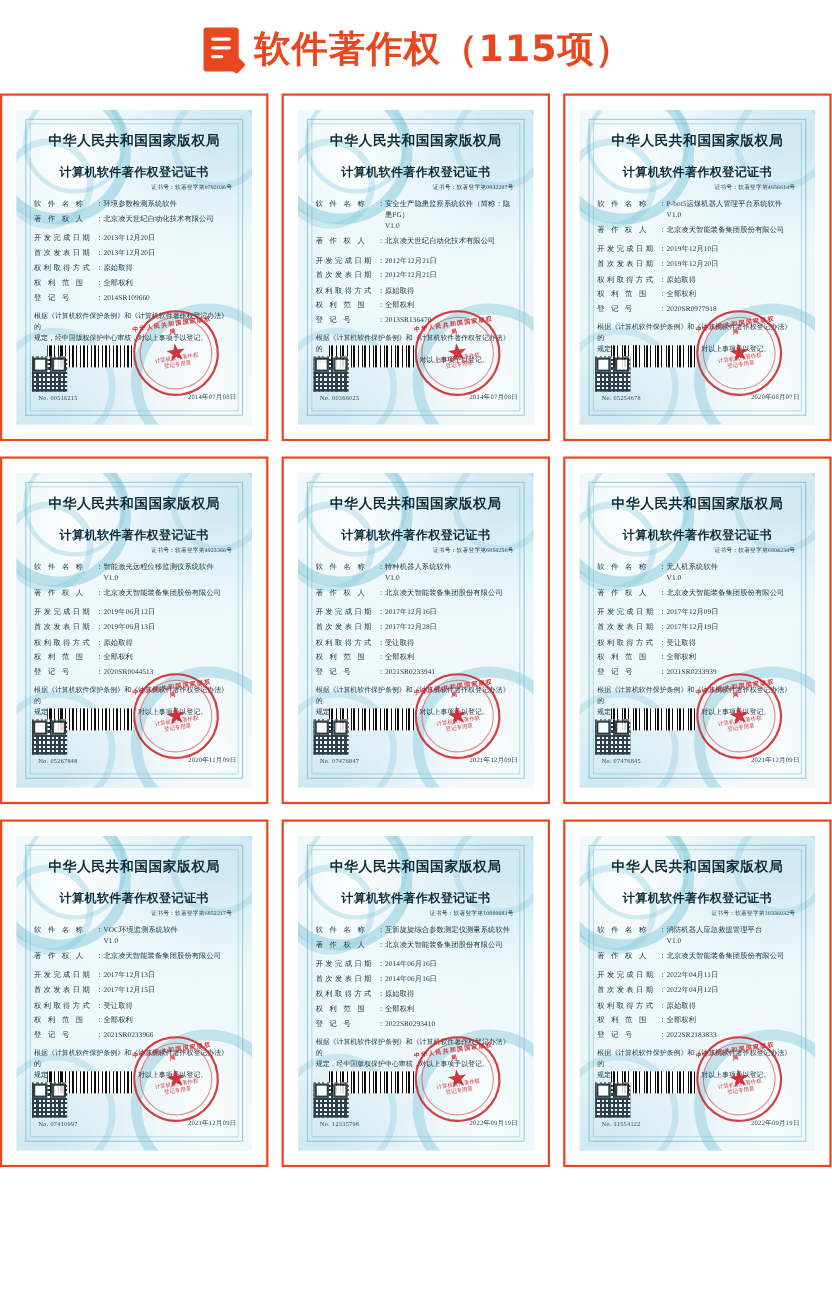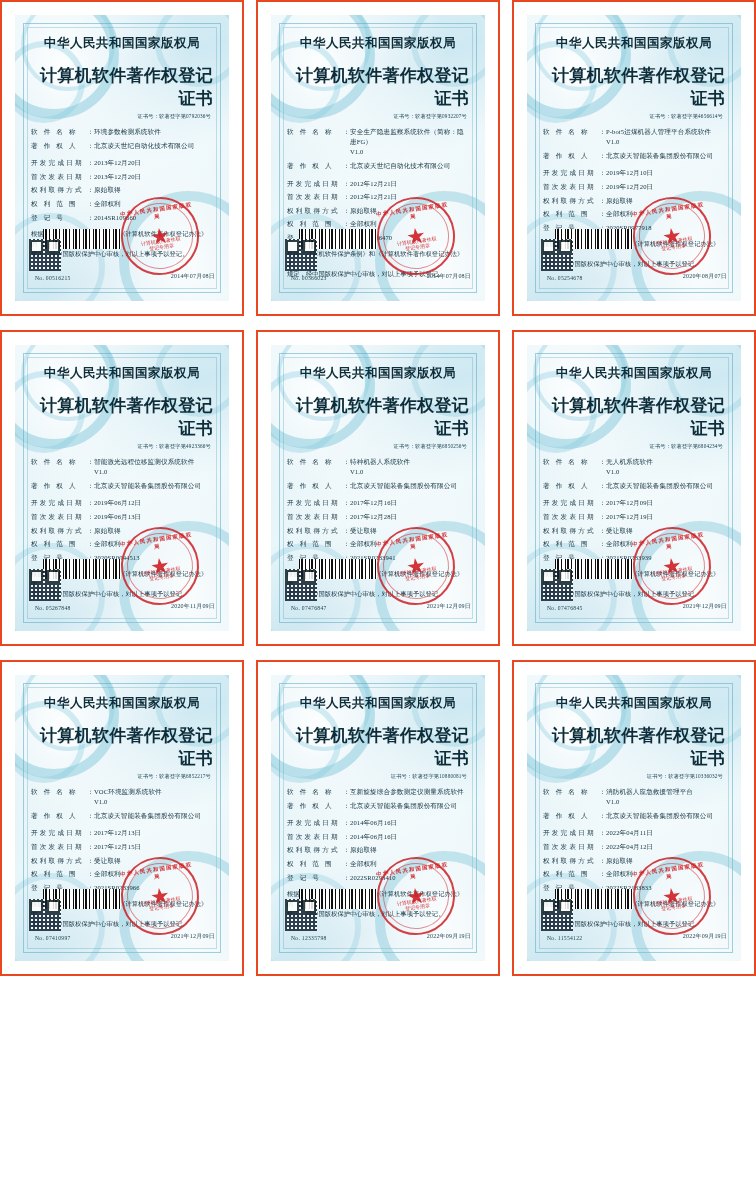--- a/index.html
+++ b/index.html
@@ -96,21 +96,21 @@
     padding:16px 16px 0 16px;
     color:#12323f;
     height:100%;
     box-sizing:border-box;
   }
   .org{
     text-align:center;font-size:12.5px;font-weight:bold;letter-spacing:.5px;
     color:#0e2d3a;margin:4px 0 7px 0;
   }
   .title{
-    text-align:right;font-size:17px;font-weight:bold;letter-spacing:.3px;
+    text-align:center;font-size:11px;font-weight:bold;letter-spacing:.3px;
     color:#0e2d3a;margin:12px 0 3px 0;
   }
   .certno{
     text-align:right;font-size:5.2px;color:#1a4250;margin:2px 2px 7px 0;
     letter-spacing:.2px;
   }
   .rows{font-size:6.6px;line-height:1.55;color:#12323f;}
   .row{display:flex;align-items:flex-start;margin-bottom:3.4px;}
   .row .lbl{width:56px;flex:0 0 56px;letter-spacing:2.2px;white-space:nowrap;}
   .row .colon{width:7px;flex:0 0 7px;text-align:center;}
@@ -174,20 +174,30 @@
   .seal .mid{
     position:absolute;left:0;right:0;bottom:22px;text-align:center;font-size:5px;
     color:rgba(205,30,35,.9);line-height:1.25;
   }
 </style>
 </head>
 <body>
 
 <div class="page">
 
+  <div class="header">
+    <span class="doc-icon">
+      <span class="sheet"></span>
+      <span class="line l1"></span>
+      <span class="line l2"></span>
+      <span class="line l3"></span>
+      <span class="fold"></span>
+    </span>
+    <h1>软件著作权（115项）</h1>
+  </div>
 
   <div class="grid" id="grid">
       <div class="cert">
         <div class="cert-inner">
           <span class="swirl s1"></span>
           <span class="swirl s2"></span>
           <span class="swirl s3"></span>
           <span class="swirl s4"></span>
           <div class="cert-frame"></div>
           <div class="cert-body">

